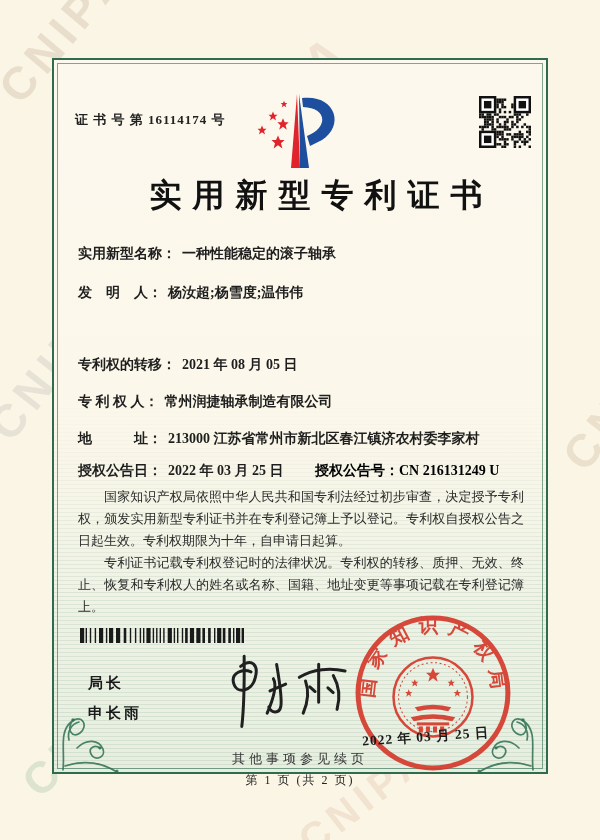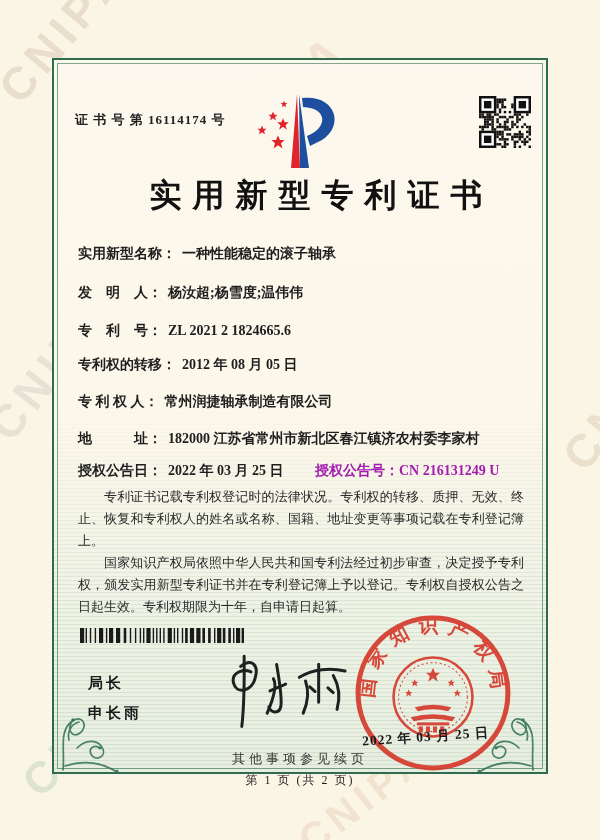--- a/index.html
+++ b/index.html
@@ -20,21 +20,21 @@
   
   .certno{position:absolute;left:75px;top:94px;font-size:13px;font-weight:bold;color:#222;letter-spacing:1px;margin-top:17px;}
   .logo{position:absolute;left:250px;top:90px;width:100px;height:82px;}
   .qr{position:absolute;left:479px;top:96px;width:52px;height:52px;}
   .title{position:absolute;left:16px;width:100%;top:174px;text-align:center;font-size:32px;font-weight:bold;color:#111;letter-spacing:11px;text-indent:11px;}
   
   .row{position:absolute;left:78px;font-size:14px;font-weight:bold;color:#1e1e1e;white-space:nowrap;}
   .row .lab{display:inline-block;text-align:right;}
   .row .val{margin-left:6px;margin-top:40px;}
   .r0{top:245px}.r1{top:284px}.r2{top:322px}.r3{top:356px}.r4{top:393px}.r5{top:430px}.r6{top:462px}
-  .grantno{position:absolute;left:315px;top:462px;font-size:14px;font-weight:bold;color:#a21caf;white-space:nowrap;}
+  .grantno{position:absolute;left:315px;top:462px;font-size:14px;font-weight:bold;color:#000000;white-space:nowrap;}
   
   .paras{position:absolute;left:78px;top:486px;width:446px;font-size:13px;line-height:22px;color:#2a2a2a;text-align:justify;}
   .paras p{margin:0;text-indent:2em;font-weight:500;}
   
   .barcode{position:absolute;left:80px;top:628px;width:164px;height:15px;}
   .officer-title{position:absolute;left:88px;top:674px;font-size:15px;font-weight:bold;color:#1b1b1b;letter-spacing:3px;}
   .officer-name{position:absolute;left:88px;top:704px;font-size:15px;font-weight:bold;color:#1b1b1b;letter-spacing:3px;text-align:center;}
   .sig{position:absolute;left:212px;top:648px;width:150px;height:85px;transform:rotate(-3deg);}
   .seal{position:absolute;left:352px;top:612px;width:162px;height:162px;opacity:.92;}
   .seal-date{position:absolute;left:362px;top:727px;width:160px;font-size:13.5px;font-weight:bold;color:#1a1a1a;letter-spacing:1px;transform:rotate(-4deg);white-space:nowrap;}
@@ -255,42 +255,39 @@
     </svg>
 
   <div class="title">实用新型专利证书</div>
 
   <div class="row r0">
     <span class="lab">实用新型名称：</span><span class="val">一种性能稳定的滚子轴承</span>
   </div>
   <div class="row r1">
     <span class="lab">发　明　人：</span><span class="val">杨汝超;杨雪度;温伟伟</span>
   </div>
-  <div class="row r2">
-    <span class="lab">专　利　号：</span><span class="val">ZL 2021 2 1824665.6</span>
-  </div>
   <div class="row r3">
-    <span class="lab">专利权的转移：</span><span class="val">2012 年 08 月 05 日</span>
+    <span class="lab">专利权的转移：</span><span class="val">2021 年 08 月 05 日</span>
   </div>
   <div class="row r4">
     <span class="lab">专 利 权 人：</span><span class="val">常州润捷轴承制造有限公司</span>
   </div>
   <div class="row r5">
-    <span class="lab">地　　　址：</span><span class="val">182000 江苏省常州市新北区春江镇济农村委李家村</span>
+    <span class="lab">地　　　址：</span><span class="val">213000 江苏省常州市新北区春江镇济农村委李家村</span>
   </div>
   <div class="row r6">
     <span class="lab">授权公告日：</span><span class="val">2022 年 03 月 25 日</span>
   </div>
   <div class="grantno">
     <span class="lab">授权公告号：</span><span class="val">CN 216131249 U</span>
   </div>
 
   <div class="paras">
+    <p>国家知识产权局依照中华人民共和国专利法经过初步审查，决定授予专利权，颁发实用新型专利证书并在专利登记簿上予以登记。专利权自授权公告之日起生效。专利权期限为十年，自申请日起算。</p>
     <p>专利证书记载专利权登记时的法律状况。专利权的转移、质押、无效、终止、恢复和专利权人的姓名或名称、国籍、地址变更等事项记载在专利登记簿上。</p>
-    <p>国家知识产权局依照中华人民共和国专利法经过初步审查，决定授予专利权，颁发实用新型专利证书并在专利登记簿上予以登记。专利权自授权公告之日起生效。专利权期限为十年，自申请日起算。</p>
   </div>
 
   <svg class="barcode" viewBox="0 0 164 15" preserveAspectRatio="none" id="barsvg">
       <rect x="0.0" y="0" width="4.2" height="15" fill="#1a1a1a"></rect>
       <rect x="5.6" y="0" width="1.4" height="15" fill="#1a1a1a"></rect>
       <rect x="9.8" y="0" width="1.4" height="15" fill="#1a1a1a"></rect>
       <rect x="14.7" y="0" width="1.4" height="15" fill="#1a1a1a"></rect>
       <rect x="19.0" y="0" width="4.2" height="15" fill="#1a1a1a"></rect>
       <rect x="25.9" y="0" width="1.4" height="15" fill="#1a1a1a"></rect>
       <rect x="29.0" y="0" width="4.2" height="15" fill="#1a1a1a"></rect>

